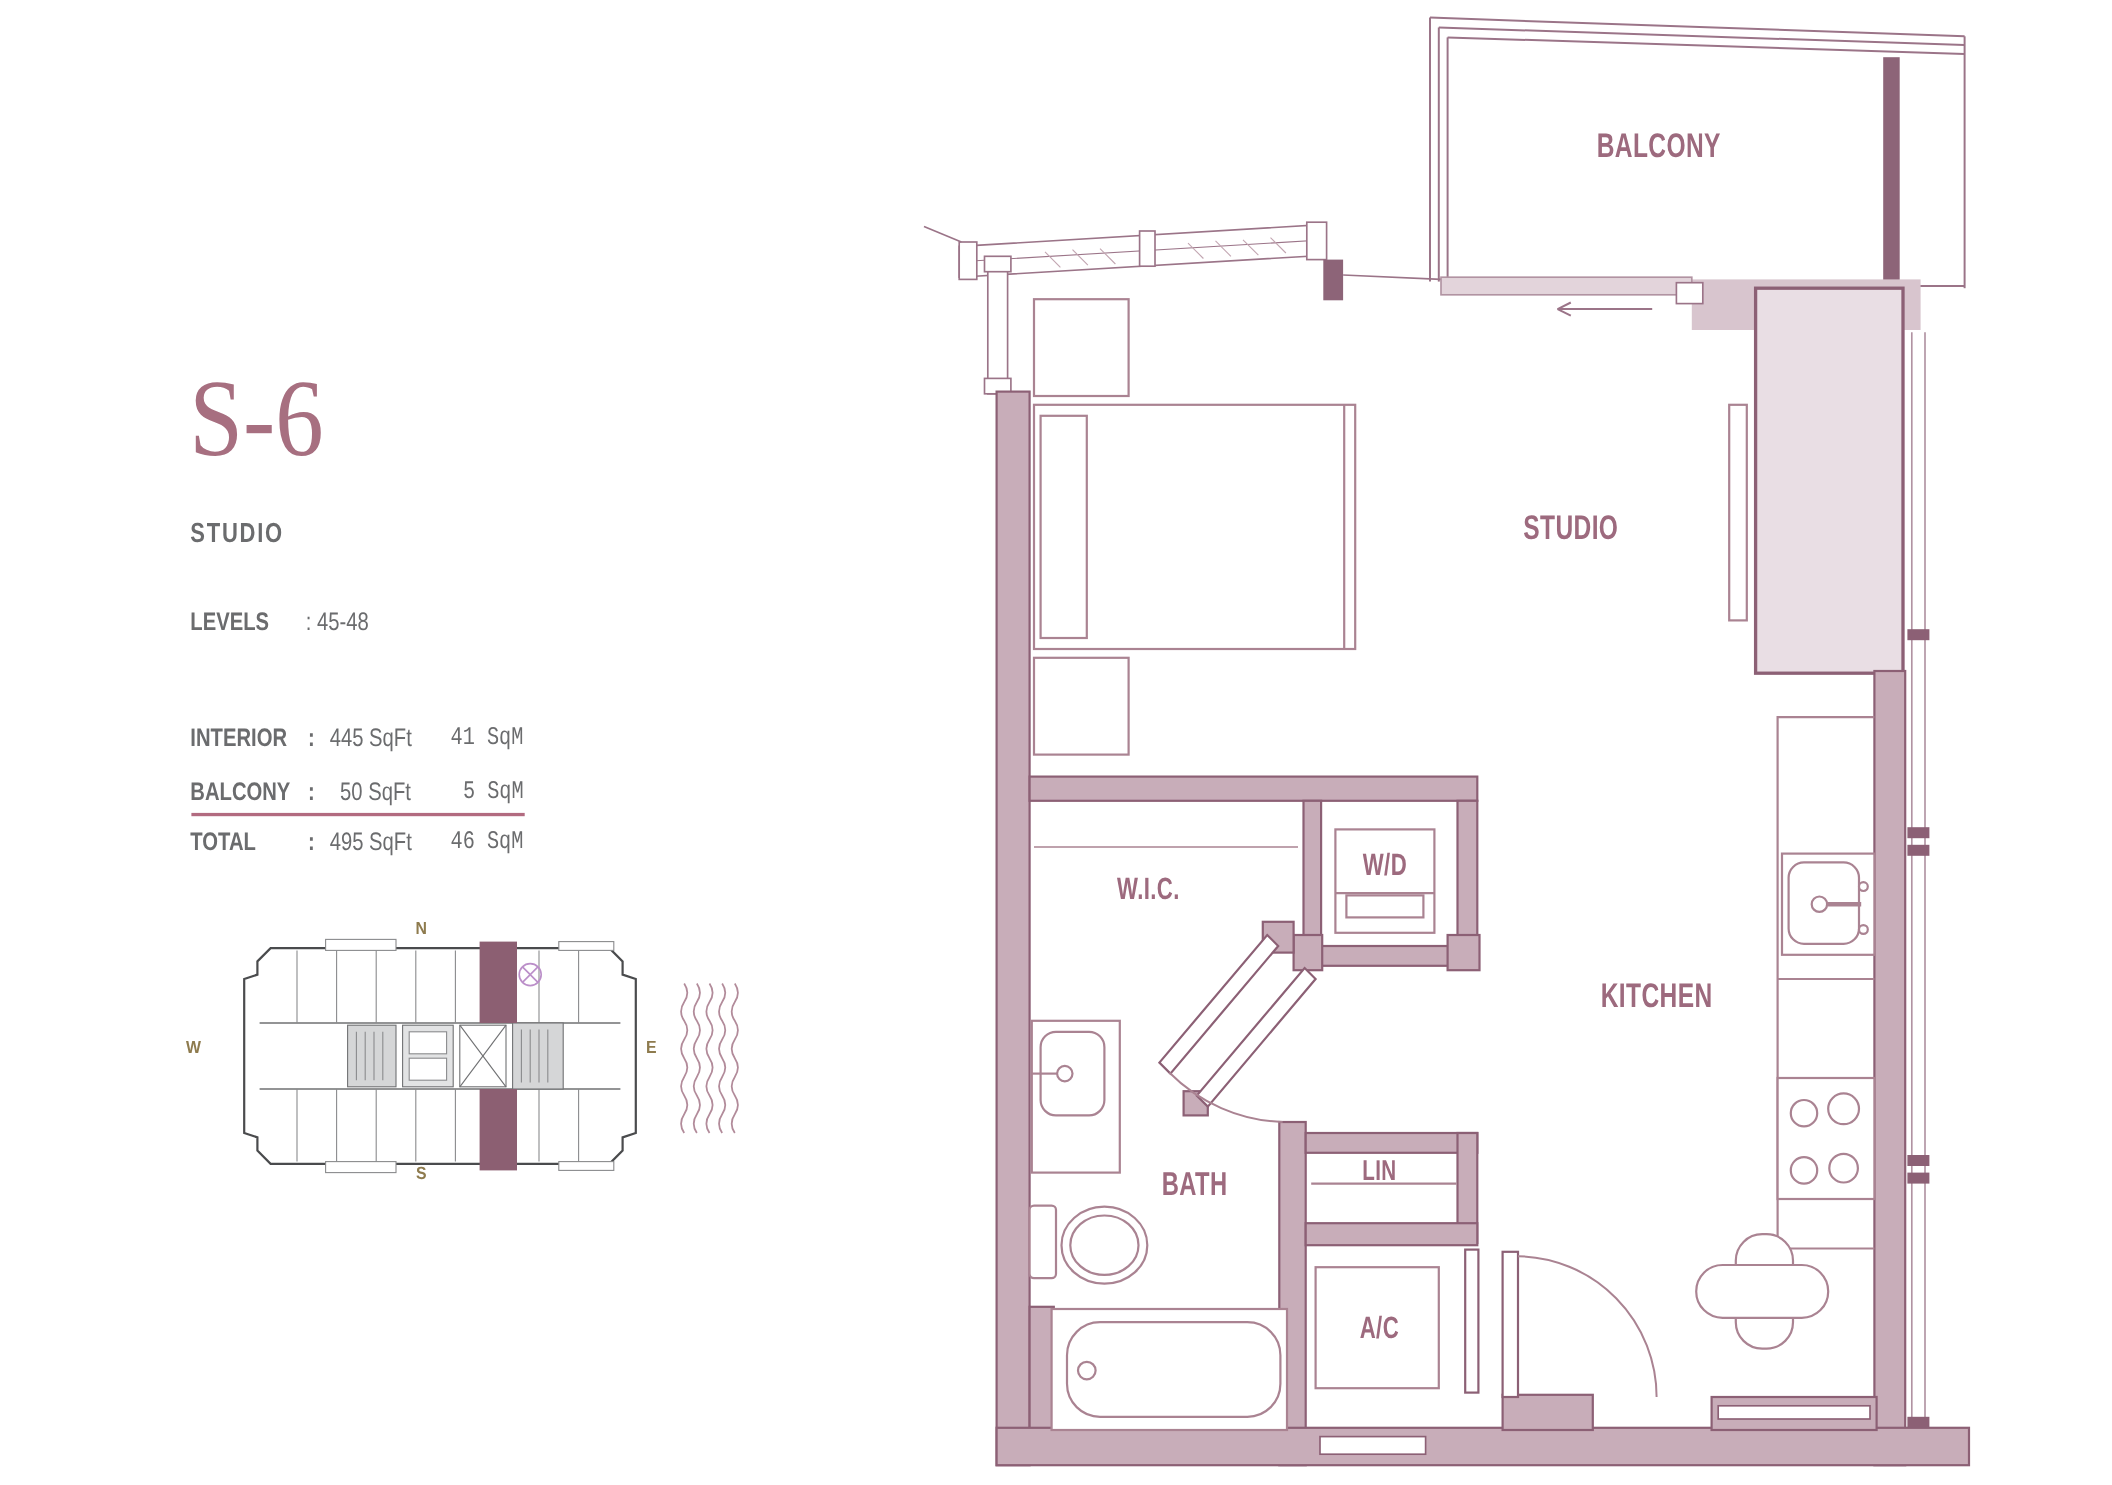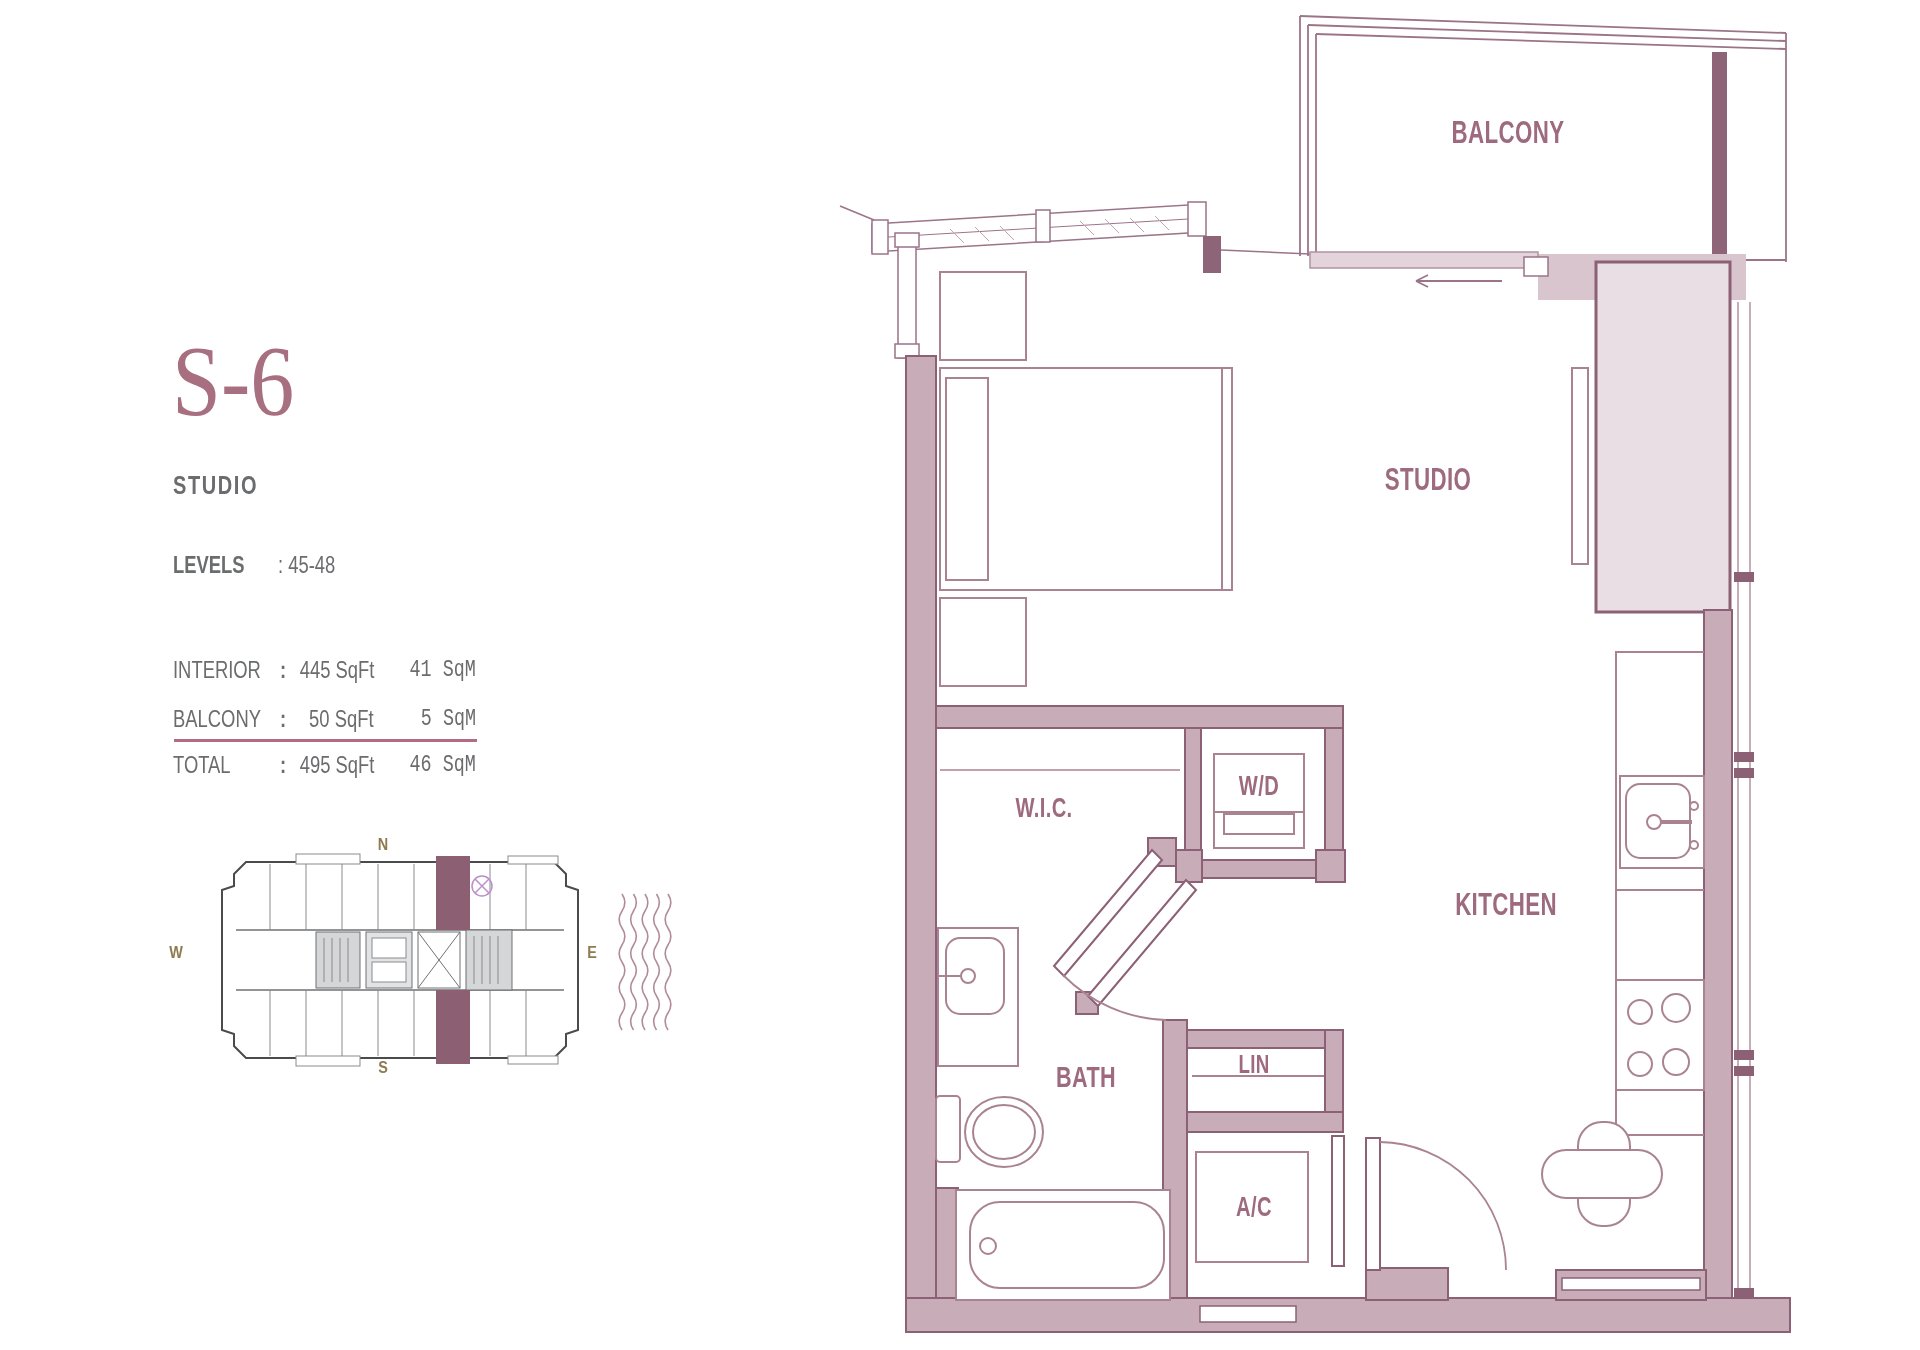--- a/index.html
+++ b/index.html
@@ -10,21 +10,21 @@
   
   .unit-title{position:absolute;left:172px;top:331px;font-family:"Liberation Serif",serif;
       font-size:100px;line-height:1;color:#a76f80;transform:scaleX(0.88);transform-origin:left top;}
   .cond{display:inline-block;transform:scaleX(0.8);transform-origin:left center;white-space:nowrap;}
   .unit-type{position:absolute;left:173px;top:471px;font-size:25px;font-weight:700;
       letter-spacing:2px;color:#6b6c6e;}
   .levels-row{position:absolute;left:0;top:552px;font-size:23px;color:#6b6c6e;}
   .levels-row .lab{position:absolute;left:173px;font-weight:700;text-decoration:underline;}
   .levels-row .val{position:absolute;left:278px;text-decoration:underline;}
   .area-row{position:absolute;left:0;font-size:23px;color:#6b6c6e;height:26px;}
-  .area-row .lab{position:absolute;left:173px;font-weight:400;}
+  .area-row .lab{position:absolute;left:173px;font-weight:700;}
   .area-row .colon{position:absolute;left:280px;font-weight:700;}
   .area-row .sqft{position:absolute;left:246px;width:128px;text-align:right;}
   .area-row .sqm{position:absolute;left:368px;width:108px;text-align:right;font-family:Liberation Mono, monospace;}
   .area-row .sqft .cond,.area-row .sqm .cond{transform-origin:right center;}
   .area-sep{position:absolute;left:174px;top:739px;width:303px;height:3px;background:#b26b80;}
 
   .compass{position:absolute;font-size:16px;font-weight:700;color:#8e7b4e;
       transform:translate(-50%,-50%) scaleX(0.9);}
 
   

